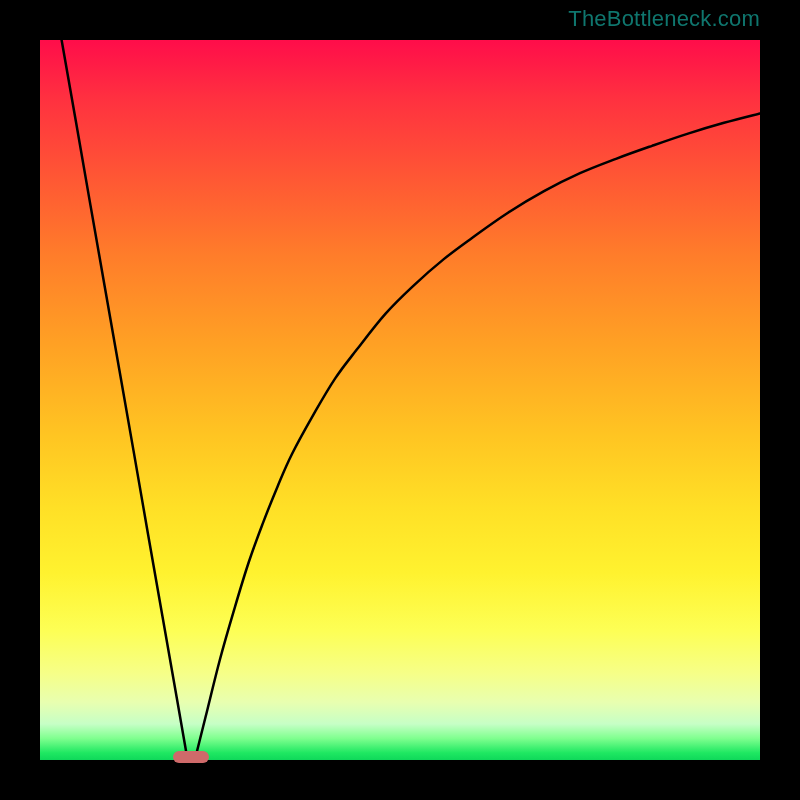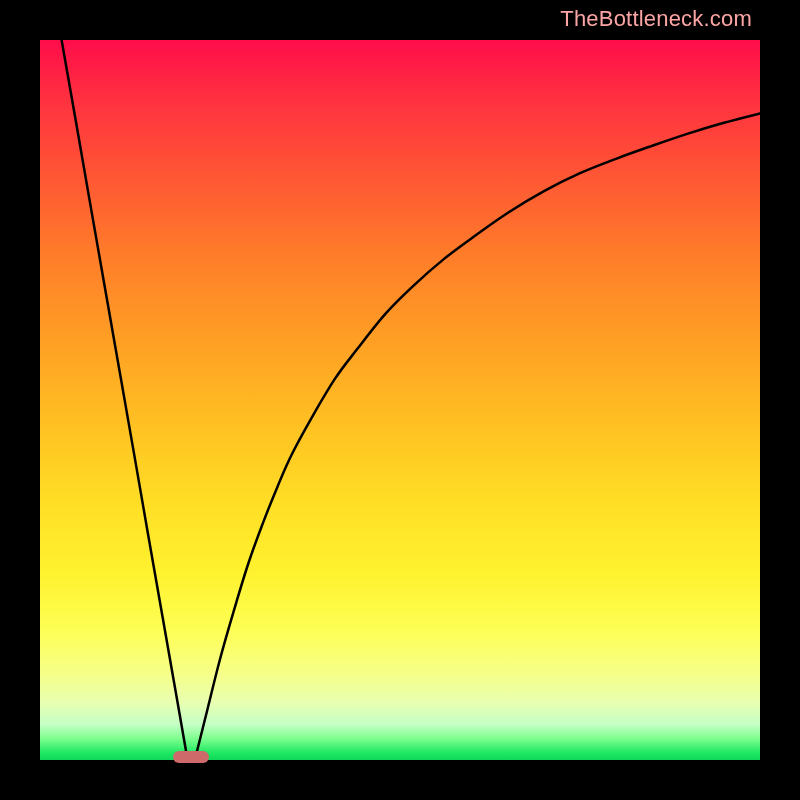--- a/index.html
+++ b/index.html
@@ -37,22 +37,22 @@
       #e8ffb0 92%,
       #c6ffc6 95%,
       #7fff8f 97%,
       #1fe862 99%,
       #0fd85a 100%
     );
   }
   .attribution {
     position: absolute;
     top: 6px;
-    right: 48px;
-    color: #fca5a5;
+    right: 40px;
+    color: #0f766e;
     font-size: 22px;
     letter-spacing: 0.2px;
     user-select: text;
   }
   svg.overlay {
     position: absolute;
     left: 0;
     top: 0;
     width: 720px;
     height: 720px;

